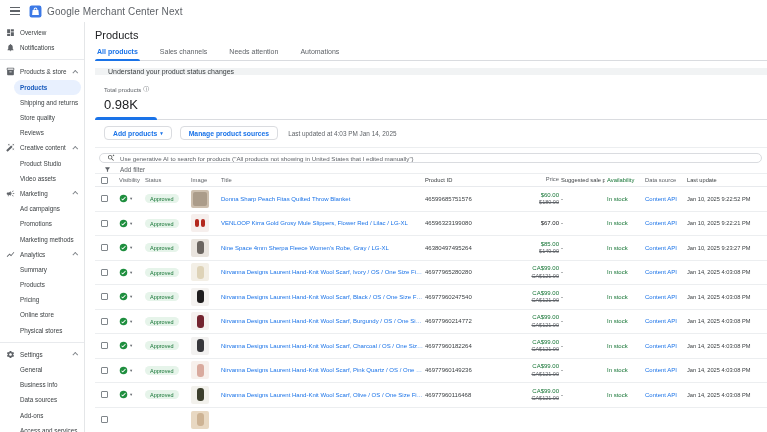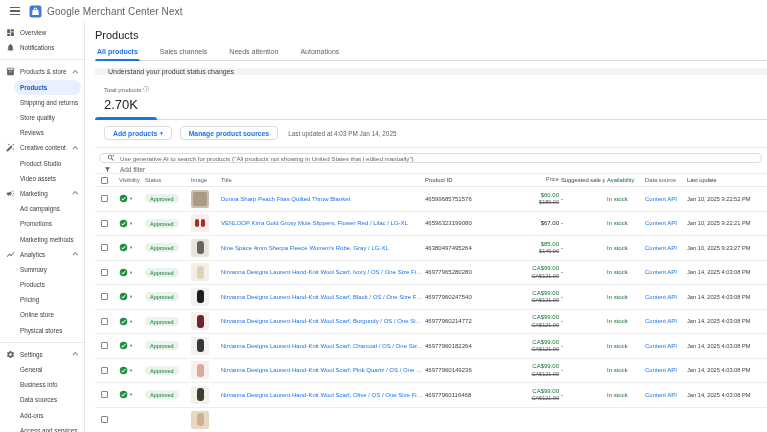--- a/index.html
+++ b/index.html
@@ -251,21 +251,21 @@
 
       <div class="banner">
         <span>Understand your product status changes</span>
       </div>
 
       <section class="stat-block">
         <div class="stat-label">
           <span>Total products</span>
           <span class="info-glyph">ⓘ</span>
         </div>
-        <div class="stat-value">2.70K</div>
+        <div class="stat-value">0.98K</div>
       </section>
       <div class="stat-rule">
           <i></i>
         </div>
 
       <div class="actions">
         <button class="btn">
           <span>Add products</span>
           <span class="caret">▾</span>
         </button>

